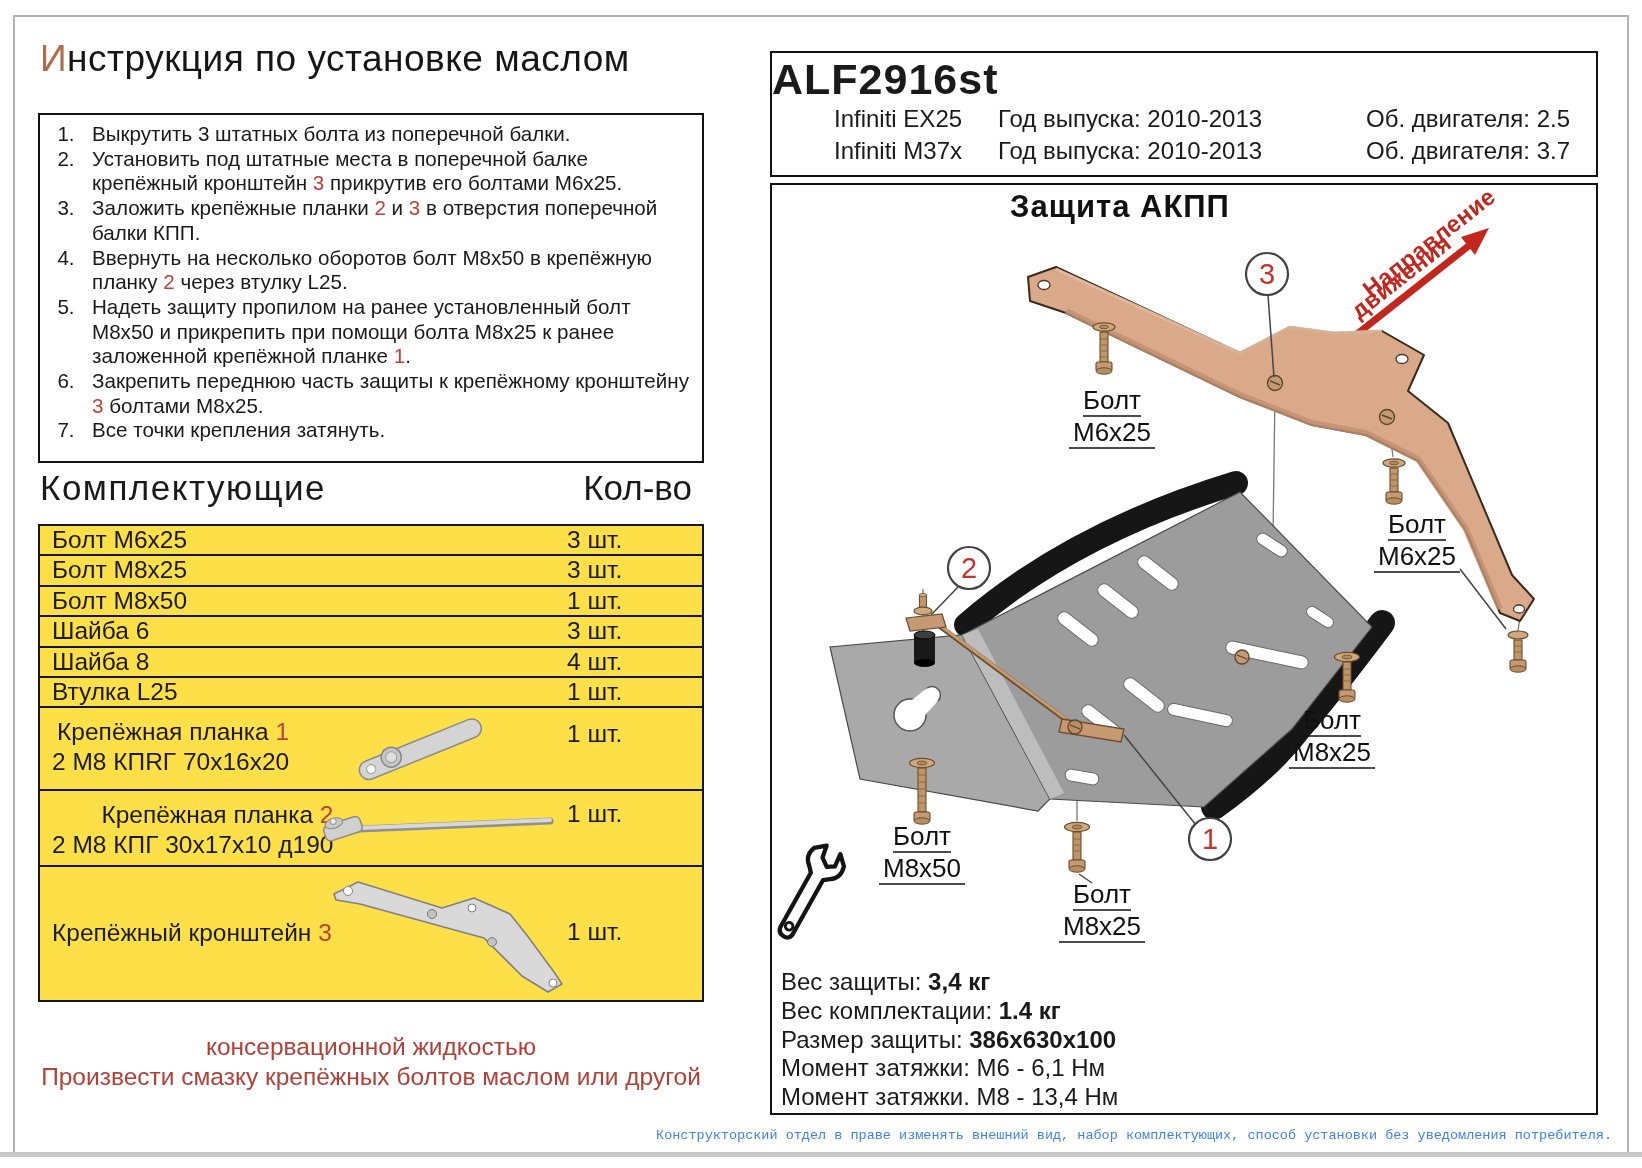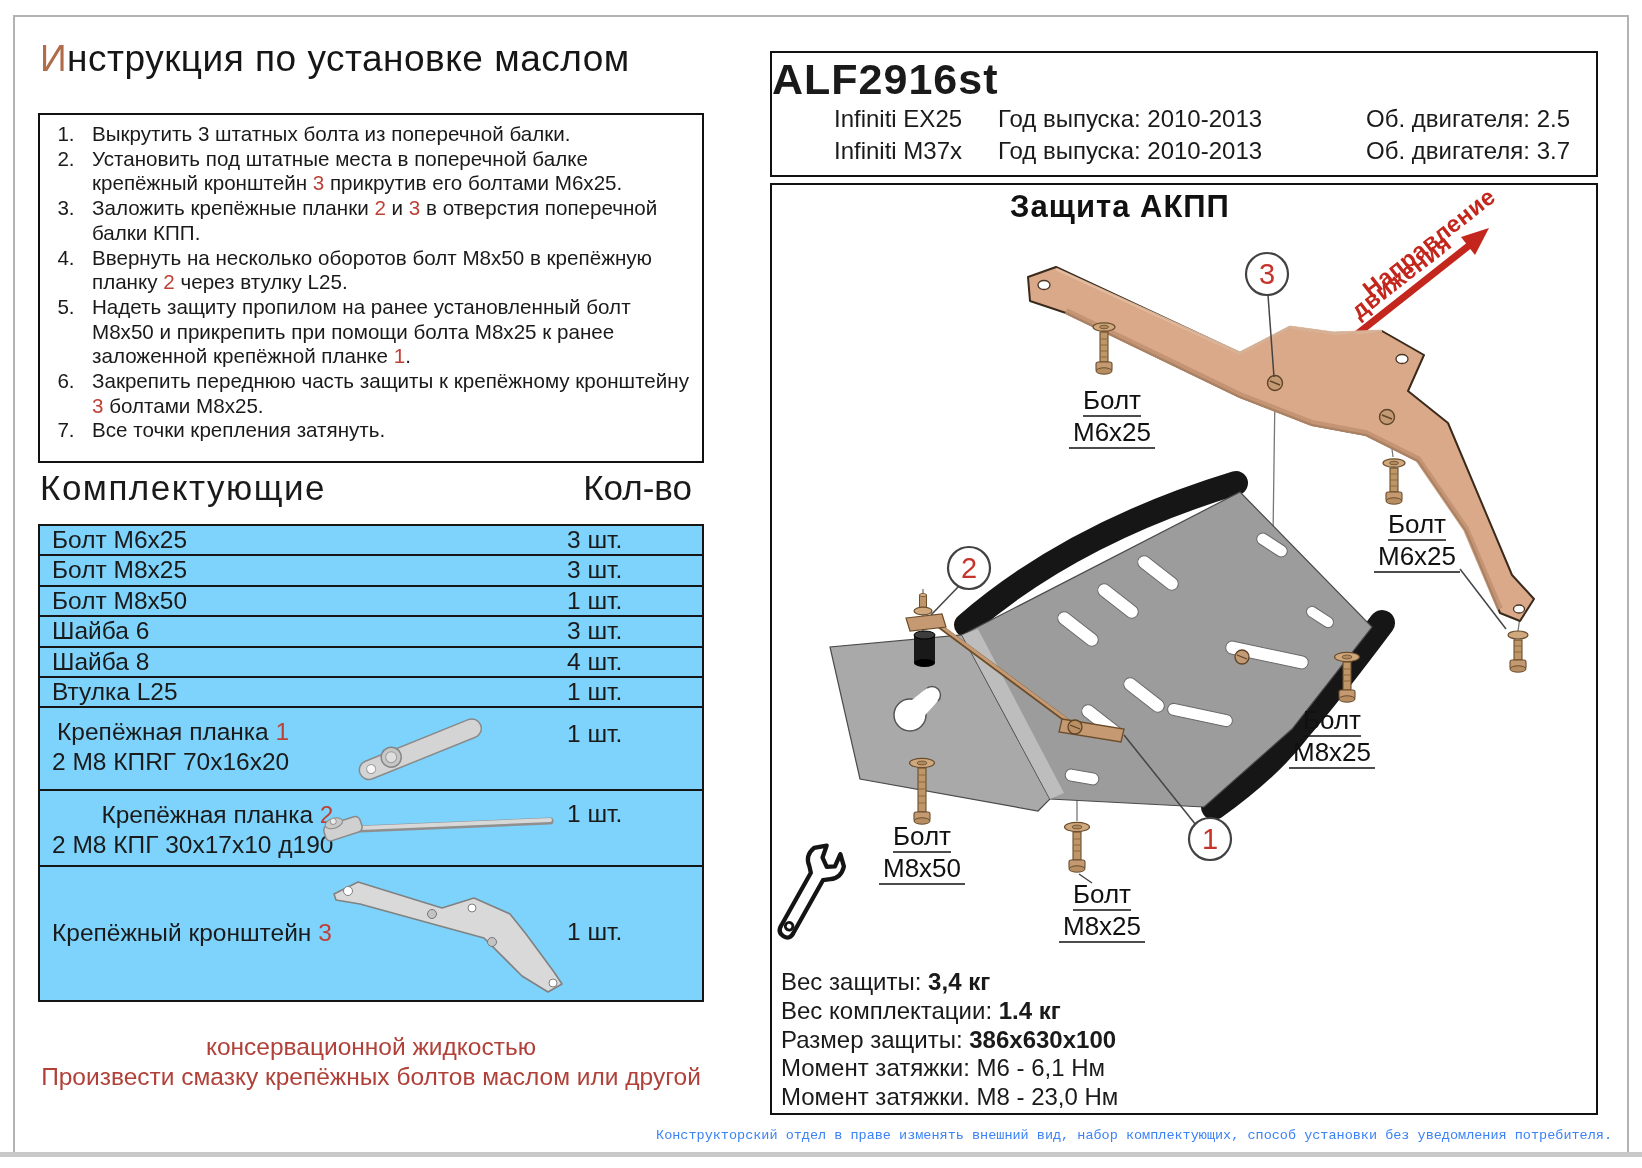--- a/index.html
+++ b/index.html
@@ -13,21 +13,21 @@
   .doc-title .accent{color:#b06b4a;}
   .steps-box{position:absolute;left:38px;top:113px;width:666px;height:350px;border:2.6px solid #111;box-sizing:border-box;padding-top:7px;}
   .step{display:flex;font-size:20.6px;line-height:24.7px;}
   .stepnum{width:52px;text-align:center;flex:0 0 52px;}
   .steptext{flex:1;padding-right:6px;}
   .red{color:#bf4136;}
   .comp-header{position:absolute;left:40px;top:468px;width:660px;height:44px;}
   .comp-header .ch-left{position:absolute;left:0;top:0;font-size:35px;letter-spacing:1.5px;}
   .comp-header .ch-right{position:absolute;right:8px;top:0;font-size:35px;}
   .comp-table{position:absolute;left:38px;top:524px;width:666px;}
-  .crow{position:relative;border:2.6px solid #151515;margin-top:-2.6px;box-sizing:border-box;background:#7dd3fc;}
+  .crow{position:relative;border:2.6px solid #151515;margin-top:-2.6px;box-sizing:border-box;background:#fde047;}
   .crow.first{margin-top:0;}
   .crow.simple{height:33px;}
   .crow.strap{height:85px;}
   .crow.rod{height:79px;}
   .crow.bracket{height:137px;}
   .cname{position:absolute;left:12px;font-size:24.5px;line-height:30px;white-space:nowrap;}
   .crow.simple .cname{top:0;line-height:28px;}
   .crow.strap .cname,.crow.rod .cname{top:9px;text-align:right;}
   .crow.bracket .cname{top:51px;}
   .cqty{position:absolute;left:527px;font-size:24.5px;white-space:nowrap;}
@@ -404,17 +404,17 @@
       <path d="M -8,-34 L -18,-25 Q -22,-13 -12,-6 L -7,-1 L -4,62 Q -4,71 4,71 Q 12,71 11,62 L 8,-1 L 14,-6 Q 23,-13 19,-25 L 9,-34 L 11,-20 L 4,-15 L -5,-21 Z" fill="#fff" stroke="#141414" stroke-width="4.5" stroke-linejoin="round"></path>
       <circle cx="3.5" cy="59" r="4" fill="#fff" stroke="#141414" stroke-width="3"></circle>
     </g>
   </svg>
 
   <div class="specs">
       <div class="specline"><span>Вес защиты: </span><span class="bv">3,4 кг</span></div>
       <div class="specline"><span>Вес комплектации: </span><span class="bv">1.4 кг</span></div>
       <div class="specline"><span>Размер защиты: </span><span class="bv">386х630х100</span></div>
       <div class="specline"><span>Момент затяжки:  </span><span>М6 - 6,1 Нм</span></div>
-      <div class="specline"><span>Момент затяжки.  </span><span>М8 - 23,0 Нм</span></div>
+      <div class="specline"><span>Момент затяжки.  </span><span>М8 - 13,4 Нм</span></div>
     </div>
 </div>
 
 <div class="footnote">Конструкторский отдел в праве изменять внешний вид, набор комплектующих, способ установки без уведомления потребителя.</div>
 
 </body></html>

